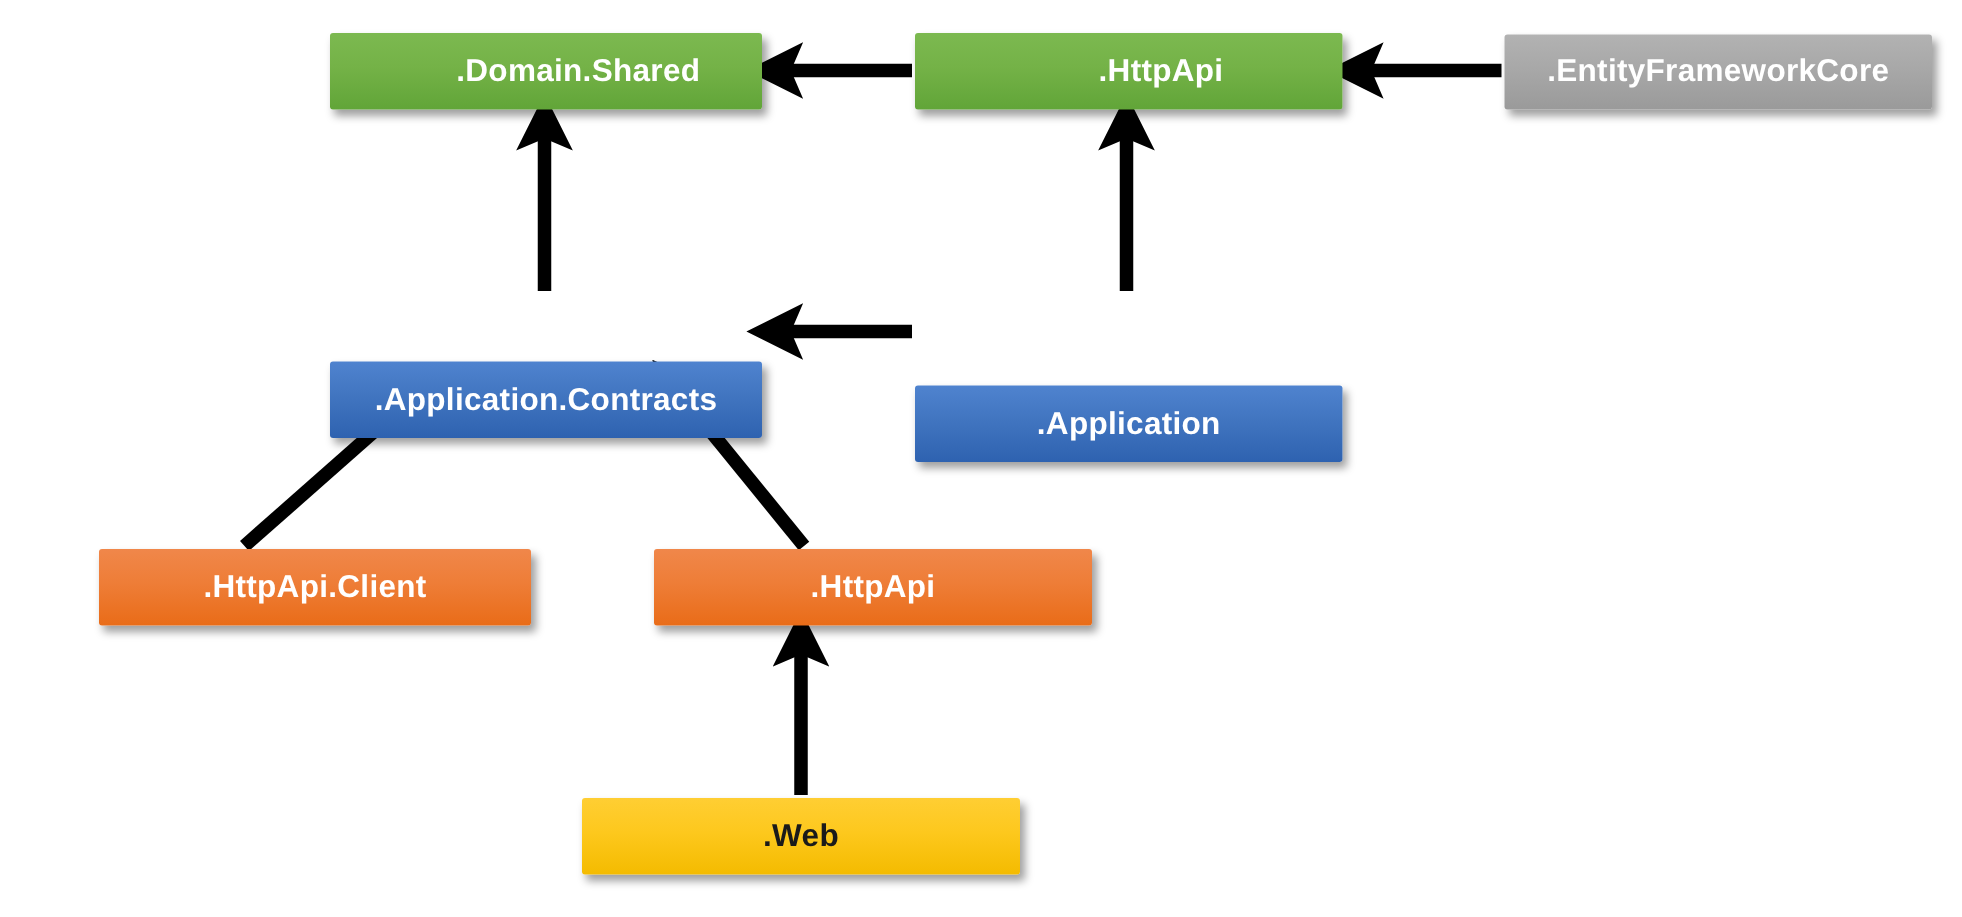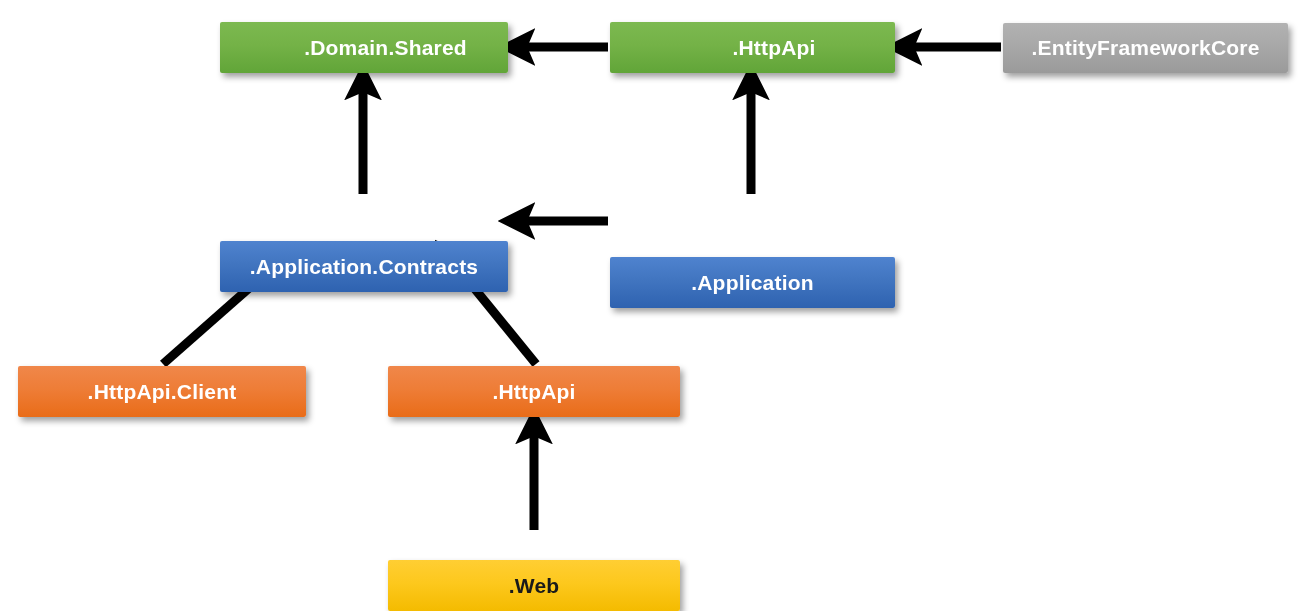--- a/index.html
+++ b/index.html
@@ -47,25 +47,25 @@
   }
   .node-blue {
     background: linear-gradient(to bottom, #4f83cf 0%, #4175c0 45%, #2e62b0 100%);
     margin-top: 45px;
   }
   .node-gray {
     background: linear-gradient(to bottom, #b2b2b2 0%, #a8a8a8 45%, #9a9a9a 100%);
   }
   .node-orange {
     background: linear-gradient(to bottom, #f0874a 0%, #ee7d37 45%, #e96c18 100%);
+    margin-left: 48px;
   }
   .node-yellow {
     background: linear-gradient(to bottom, #ffce33 0%, #fdc81d 45%, #f4bb00 100%);
     color: #1a1a1a;
-    margin-top: 28px;
   }
   .node-label {
     pointer-events: none;
   }
 </style>
 </head>
 <body>
 
 <div id="diagram-canvas">
 

